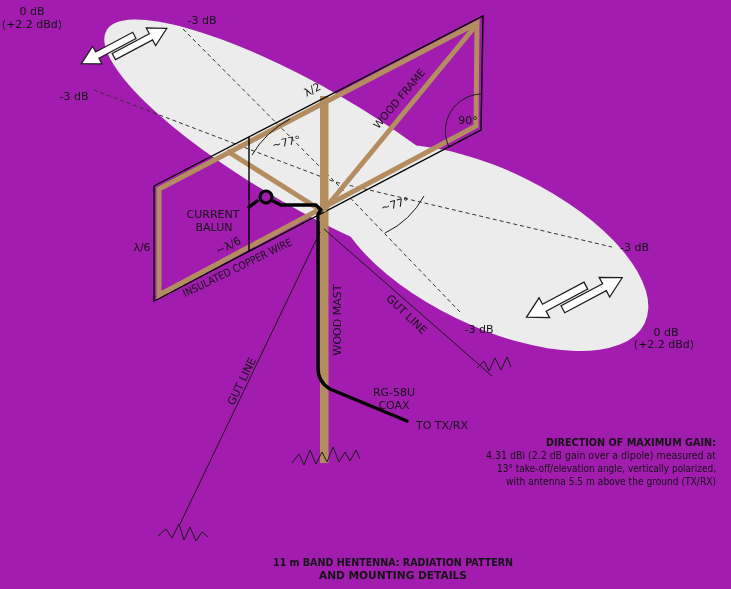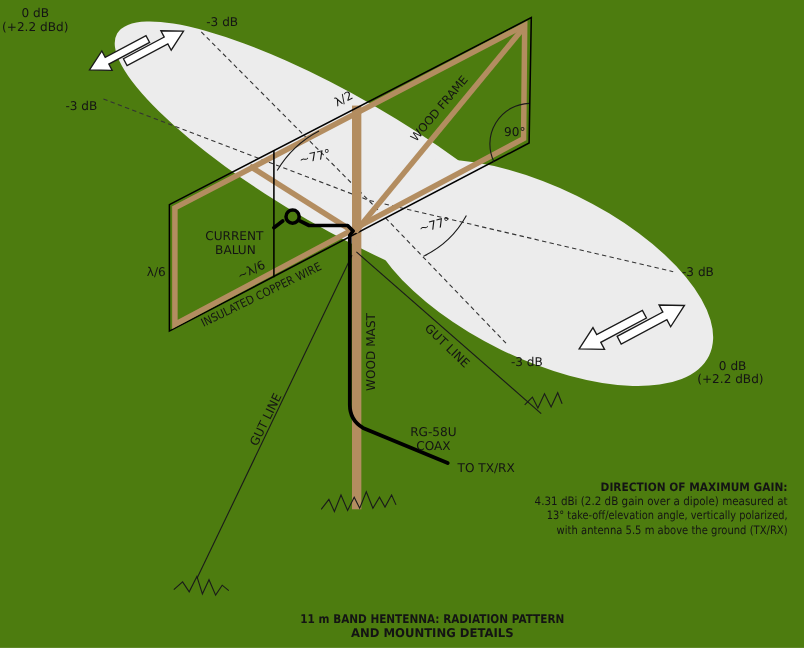--- a/index.html
+++ b/index.html
@@ -1,16 +1,16 @@
 <!DOCTYPE html>
 <html><head>
 <meta charset="utf-8">
 <style>
   html,body{margin:0;padding:0;background:#ffffff;}
-  .stage{position:relative;width:731px;height:589px;background:#4d7c0f;overflow:hidden;
+  .stage{position:relative;width:731px;height:589px;background:#a21caf;overflow:hidden;
          font-family:"DejaVu Sans","Liberation Sans",sans-serif;}
   svg text{font-family:"DejaVu Sans","Liberation Sans",sans-serif;
            font-size:11px;fill:#141414;}
   svg text.b{font-weight:bold;}
   svg text.s{font-size:10.5px;}
 </style>
 </head>
 <body>
 
 <div class="stage">

